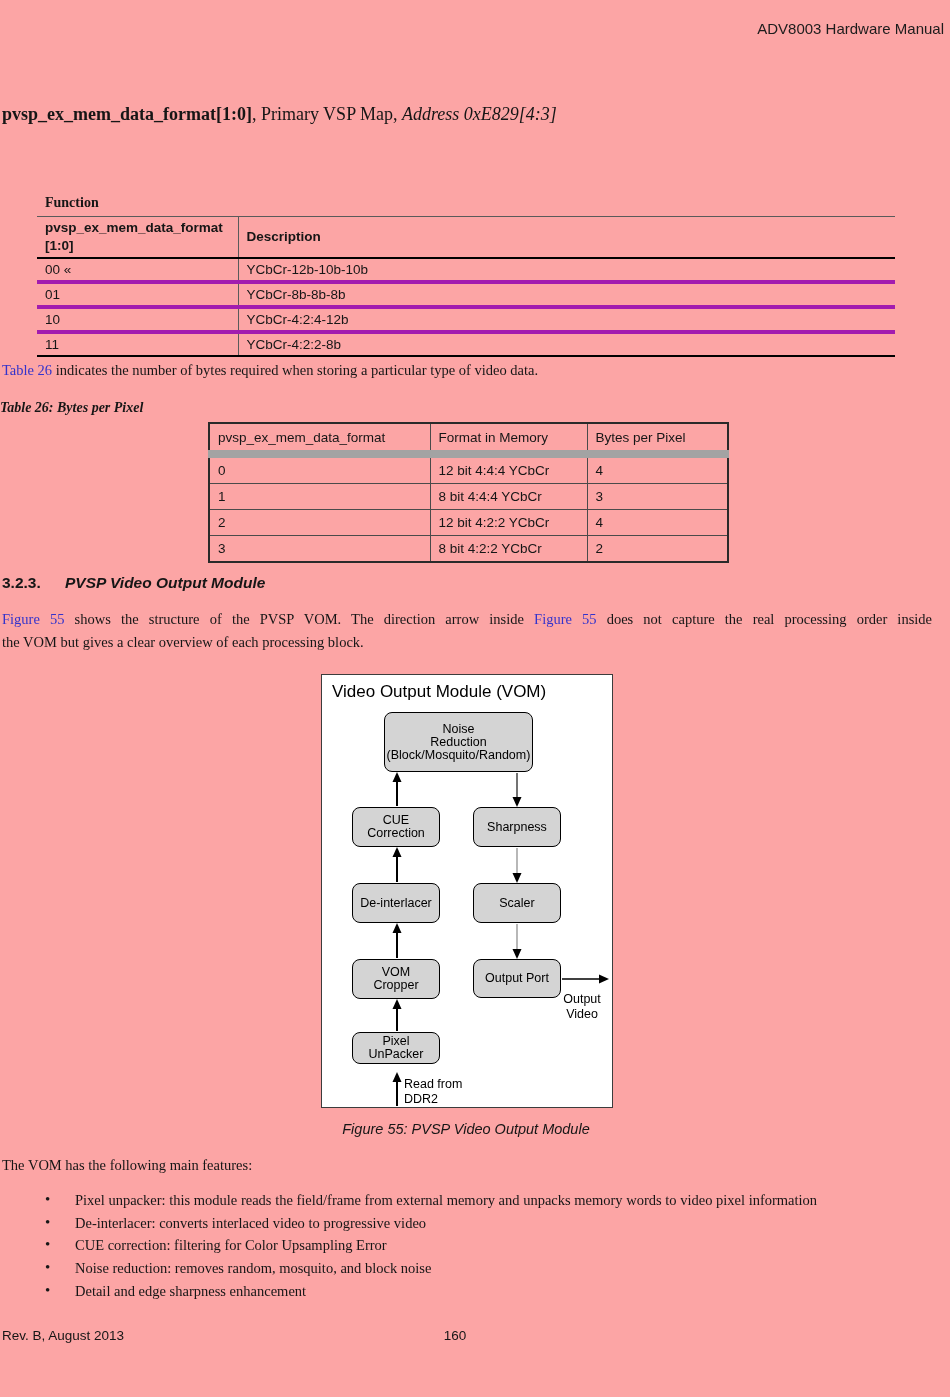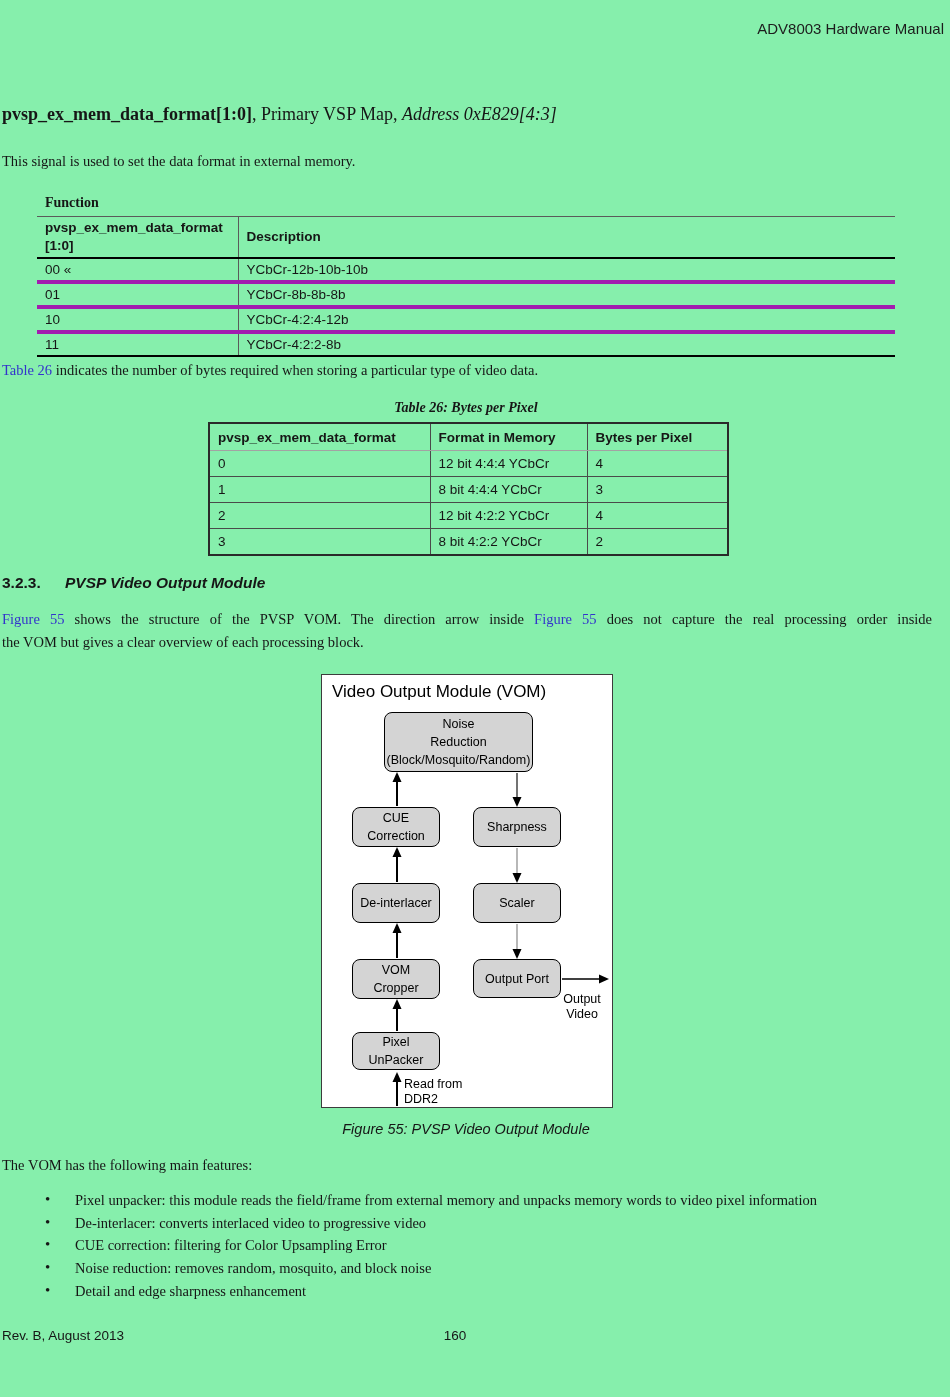--- a/index.html
+++ b/index.html
@@ -1,17 +1,17 @@
 <!DOCTYPE html>
 <html><head>
 <meta charset="utf-8">
 <style>
   html,body { margin:0; padding:0; background:#ffffff; }
   .page {
-    position:relative; width:950px; height:1397px; background:#86efac;
+    position:relative; width:950px; height:1397px; background:#fca5a5;
     font-family:"Liberation Serif", serif; color:#161616; overflow:hidden;
   }
   .abs { position:absolute; }
   .sans { font-family:"Liberation Sans", sans-serif; }
 
   
   .doc-header { top:20px; right:6px; font-size:15px; color:#1c1c1c; }
 
   
   .signal-line { left:2px; top:104px; font-size:18px; white-space:nowrap; }
@@ -31,28 +31,28 @@
   .t1 thead th:first-child { word-break:break-all; }
   .t1 td { height:19px; border-bottom:4px solid #a21caf; }
   .t1 tr:last-child td { border-bottom:2px solid #000; }
   .t1 th:first-child, .t1 td:first-child { border-right:1px solid #5a5a5a; }
 
   
   .para-t26 { left:2px; top:362px; font-size:14.5px; }
   .link { color:#3333cc; }
 
   
-  .t26-caption { left:0; top:400px; width:932px; text-align:center;
+  .t26-caption { left:0; top:400px; width:932px; text-align:left;
                  font-weight:bold; font-style:italic; font-size:14px; }
   .t2 { position:absolute; left:208px; top:422px; width:519px;
         font-family:"Liberation Sans", sans-serif; font-size:13.5px; table-layout:fixed;
         border:2px solid #2a2a2a; }
   .t2 th, .t2 td { text-align:left; vertical-align:middle; padding:1px 6px 1px 8px;
                    border:1px solid #4a4a4a; font-weight:normal; }
-  .t2 thead th { font-weight:bold; height:24px; border-bottom:1px solid #a3a3a3; }
+  .t2 thead th { font-weight:normal; height:24px; border-bottom:8px solid #a3a3a3; }
   .t2 td { height:23px; }
   .t2 col.c1 { width:221px; } .t2 col.c2 { width:157px; } .t2 col.c3 { width:141px; }
 
   
   .sec-heading { left:2px; top:574px; font-family:"Liberation Sans", sans-serif;
                  font-size:15.5px; font-weight:bold; }
   .sec-heading .num { display:inline-block; width:63px; font-style:normal; }
   .sec-heading .ttl { font-style:italic; }
 
   
@@ -61,30 +61,30 @@
   .para-fig .l2 { text-align:left; }
 
   
   .diagram { left:321px; top:674px; width:290px; height:432px;
              border:1px solid #3c3c3c; background:#fff; }
   .diag-title { position:absolute; left:10px; top:7px;
                 font-family:"Liberation Sans", sans-serif; font-size:17px; color:#000; }
   .block { position:absolute; box-sizing:border-box; background:#d4d4d4;
            border:1.5px solid #000; border-radius:8px;
            display:flex; align-items:center; justify-content:center; text-align:center;
-           font-family:"Liberation Sans", sans-serif; font-size:12.5px; line-height:18px;
+           font-family:"Liberation Sans", sans-serif; font-size:12.5px; line-height:13px;
            color:#000; white-space:pre-line; }
   #blk-nr      { left:62px;  top:37px;  width:149px; height:60px; }
   #blk-cue     { left:30px;  top:132px; width:88px;  height:40px; }
   #blk-sharp   { left:151px; top:132px; width:88px;  height:40px; }
   #blk-deint   { left:30px;  top:208px; width:88px;  height:40px; }
   #blk-scaler  { left:151px; top:208px; width:88px;  height:40px; }
   #blk-crop    { left:30px;  top:284px; width:88px;  height:40px; }
   #blk-outport { left:151px; top:284px; width:88px;  height:39px; }
-  #blk-unpack  { left:30px;  top:357px; width:88px;  height:38px; }
+  #blk-unpack  { left:30px;  top:357px; width:88px;  height:32px; }
   .diag-svg { position:absolute; left:0; top:0; pointer-events:none; }
   .diag-label { position:absolute; font-family:"Liberation Sans", sans-serif;
                 font-size:12.5px; line-height:14.5px; color:#000; }
   .lbl-output { left:225px; top:269px; width:70px; text-align:center;margin-top:48px; }
   .lbl-read   { left:82px;  top:402px; text-align:left; }
 
   .fig-caption { left:0; top:1121px; width:932px; text-align:center;
                  font-family:"Liberation Sans", sans-serif; font-style:italic; font-size:14.5px; }
 
   
@@ -101,21 +101,20 @@
 </style>
 </head>
 <body>
 
 <div class="page">
 
   <div class="abs sans doc-header">ADV8003 Hardware Manual</div>
 
   <div class="abs signal-line"><span class="b">pvsp_ex_mem_data_format[1:0]</span><span>, Primary VSP Map, </span><span class="i">Address 0xE829[4:3]</span></div>
 
-  <div class="abs signal-desc">This signal is used to set the data format in external memory.</div>
 
   <div class="abs fn-label">Function</div>
 
   <table class="t1">
     <colgroup>
         <col class="c1">
         <col>
       </colgroup>
     <thead>
       <tr>

